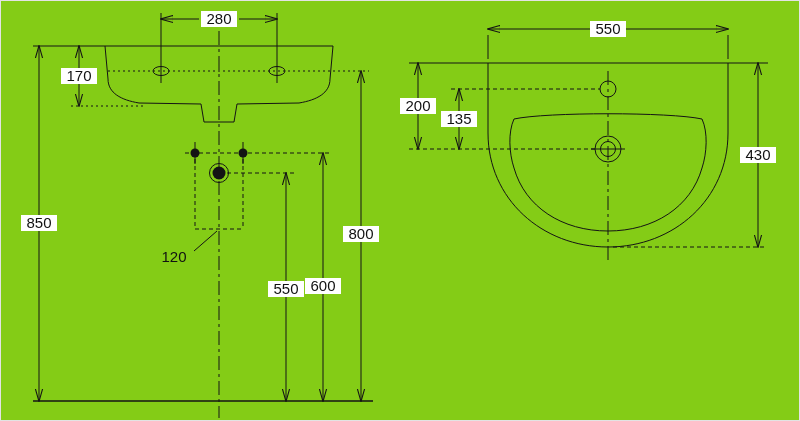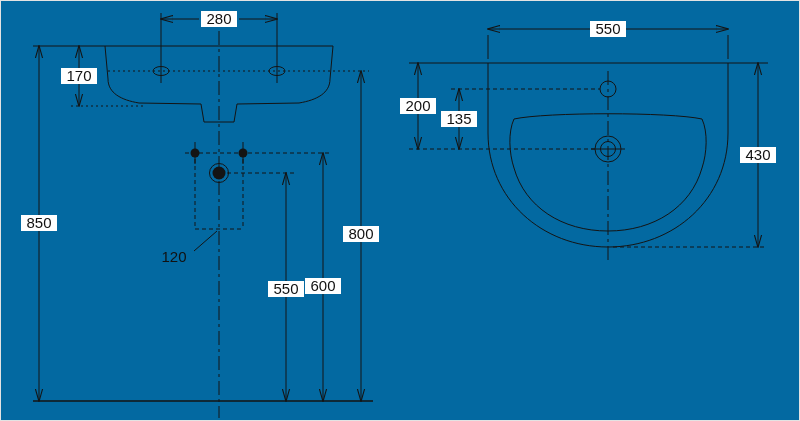--- a/index.html
+++ b/index.html
@@ -1,17 +1,17 @@
 <!DOCTYPE html>
 <html><head>
 <meta charset="utf-8">
 <style>
   html,body{margin:0;padding:0;background:#fff;}
   #canvas{
-    position:relative;width:798px;height:419px;background:#0369a1;
+    position:relative;width:798px;height:419px;background:#84cc16;
     border:1px solid #e3e3e3;overflow:hidden;
     font-family:"Liberation Sans", sans-serif;
   }
   svg{display:block;}
   svg line, svg path, svg ellipse, svg circle, svg polyline{
     stroke:#141414;fill:none;stroke-width:1;
   }
   svg text{
     font-family:"Liberation Sans", sans-serif;
     font-size:15px;fill:#111;stroke:none;

